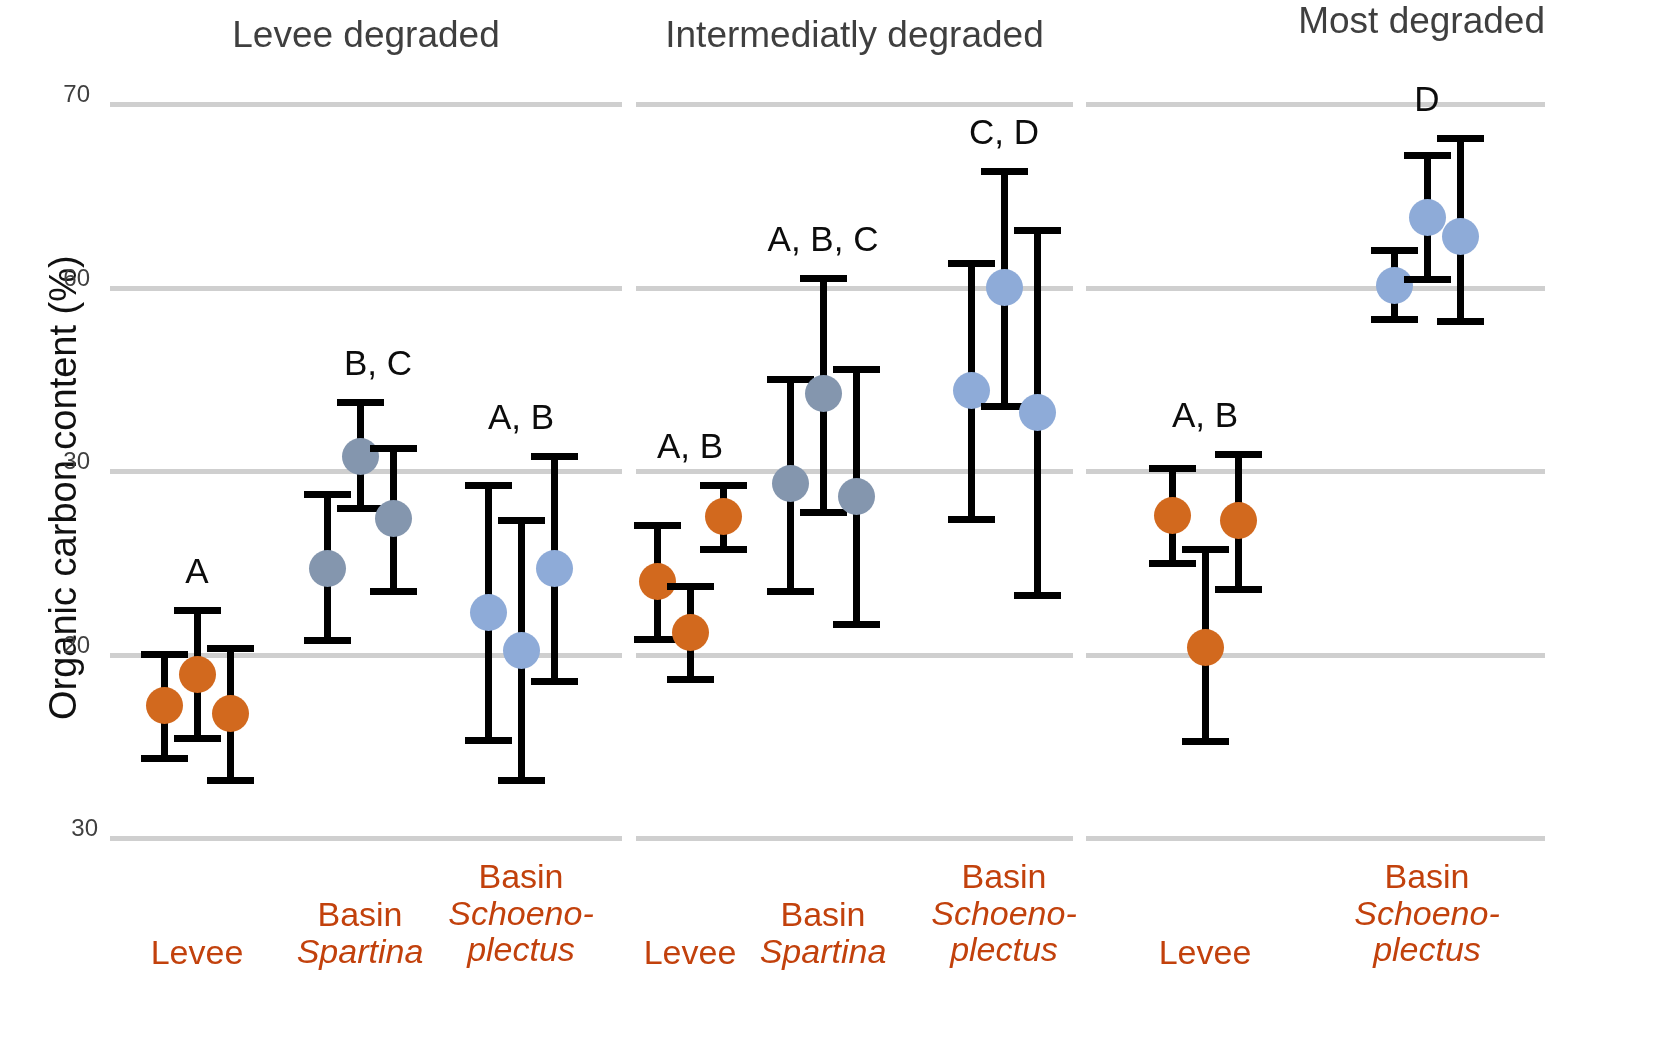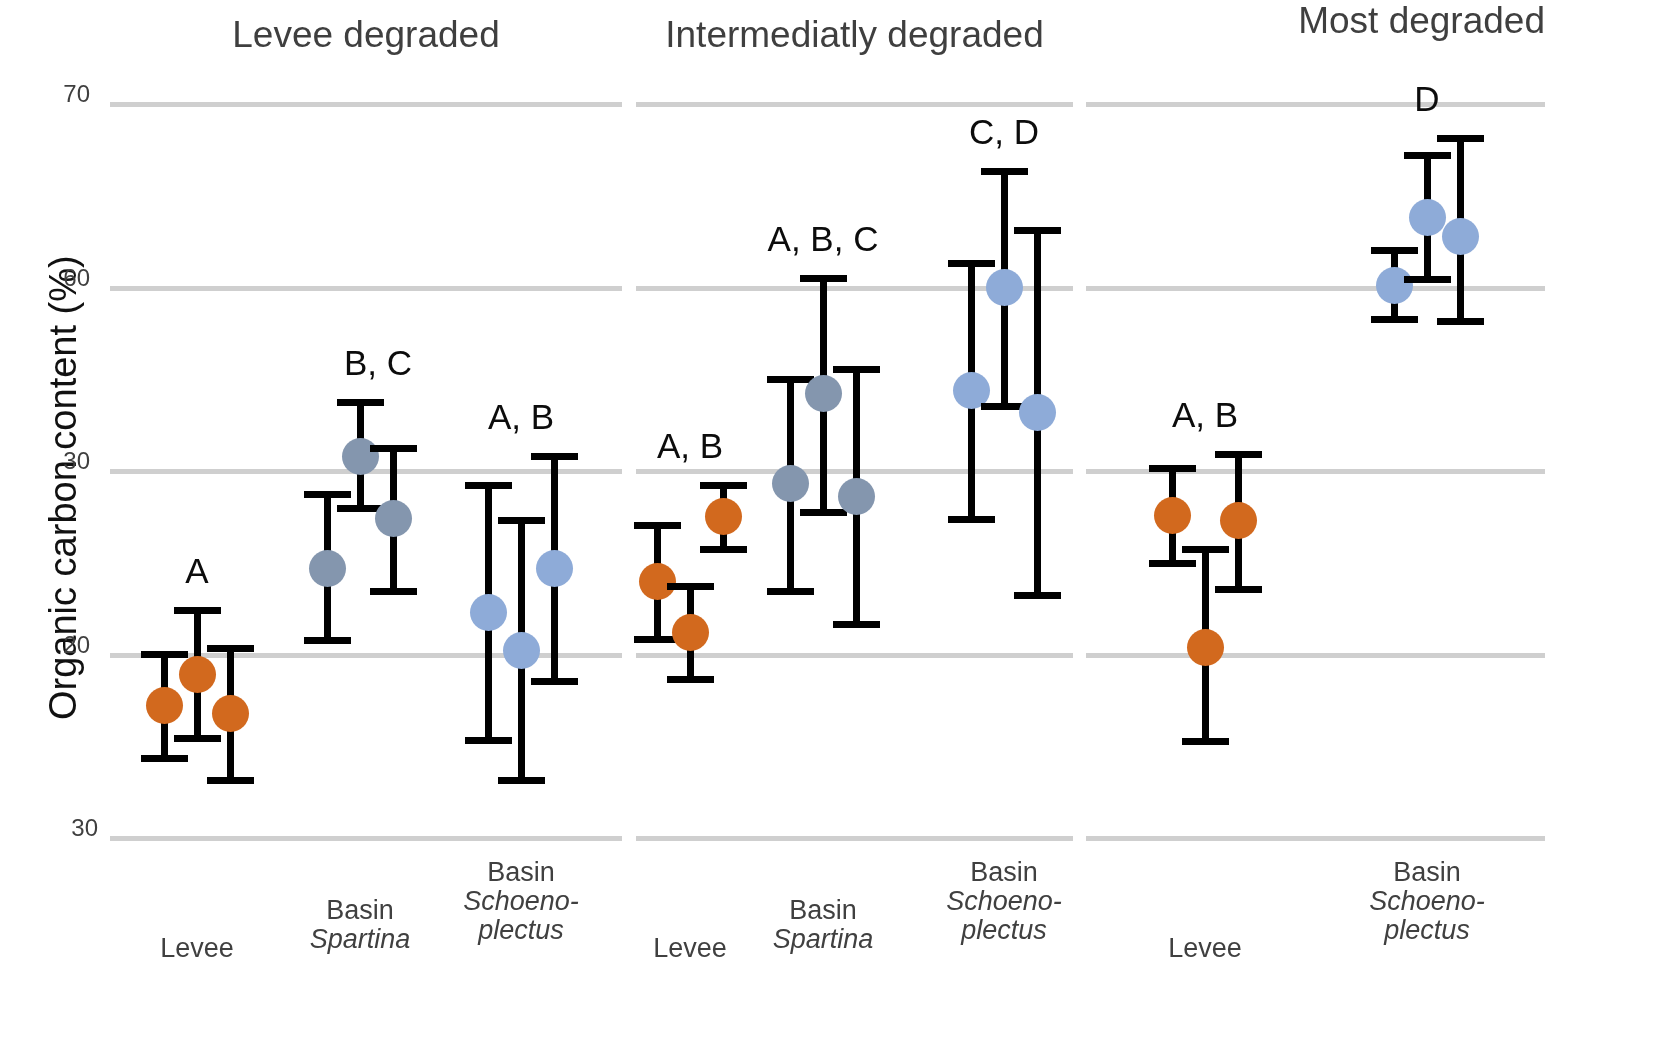--- a/index.html
+++ b/index.html
@@ -17,21 +17,21 @@
   }
 
   .ytick{
     position:absolute;font-size:24px;color:#3f3f3f;text-align:right;
     width:90px;
   }
 
   .gridline{position:absolute;height:5px;background:#cfcfcf;}
 
   .xtick{
-    position:absolute;text-align:center;font-size:27px;color:#404040;
+    position:absolute;text-align:center;font-size:34px;color:#c2410c;
     line-height:1.08;white-space:nowrap;
   }
   .xtick i{font-style:italic;}
 
   .grp-letter{
     position:absolute;text-align:center;font-size:35px;color:#0c0c0c;
     white-space:nowrap;
   }
 
   .errbar{position:absolute;width:7px;background:#000;}

